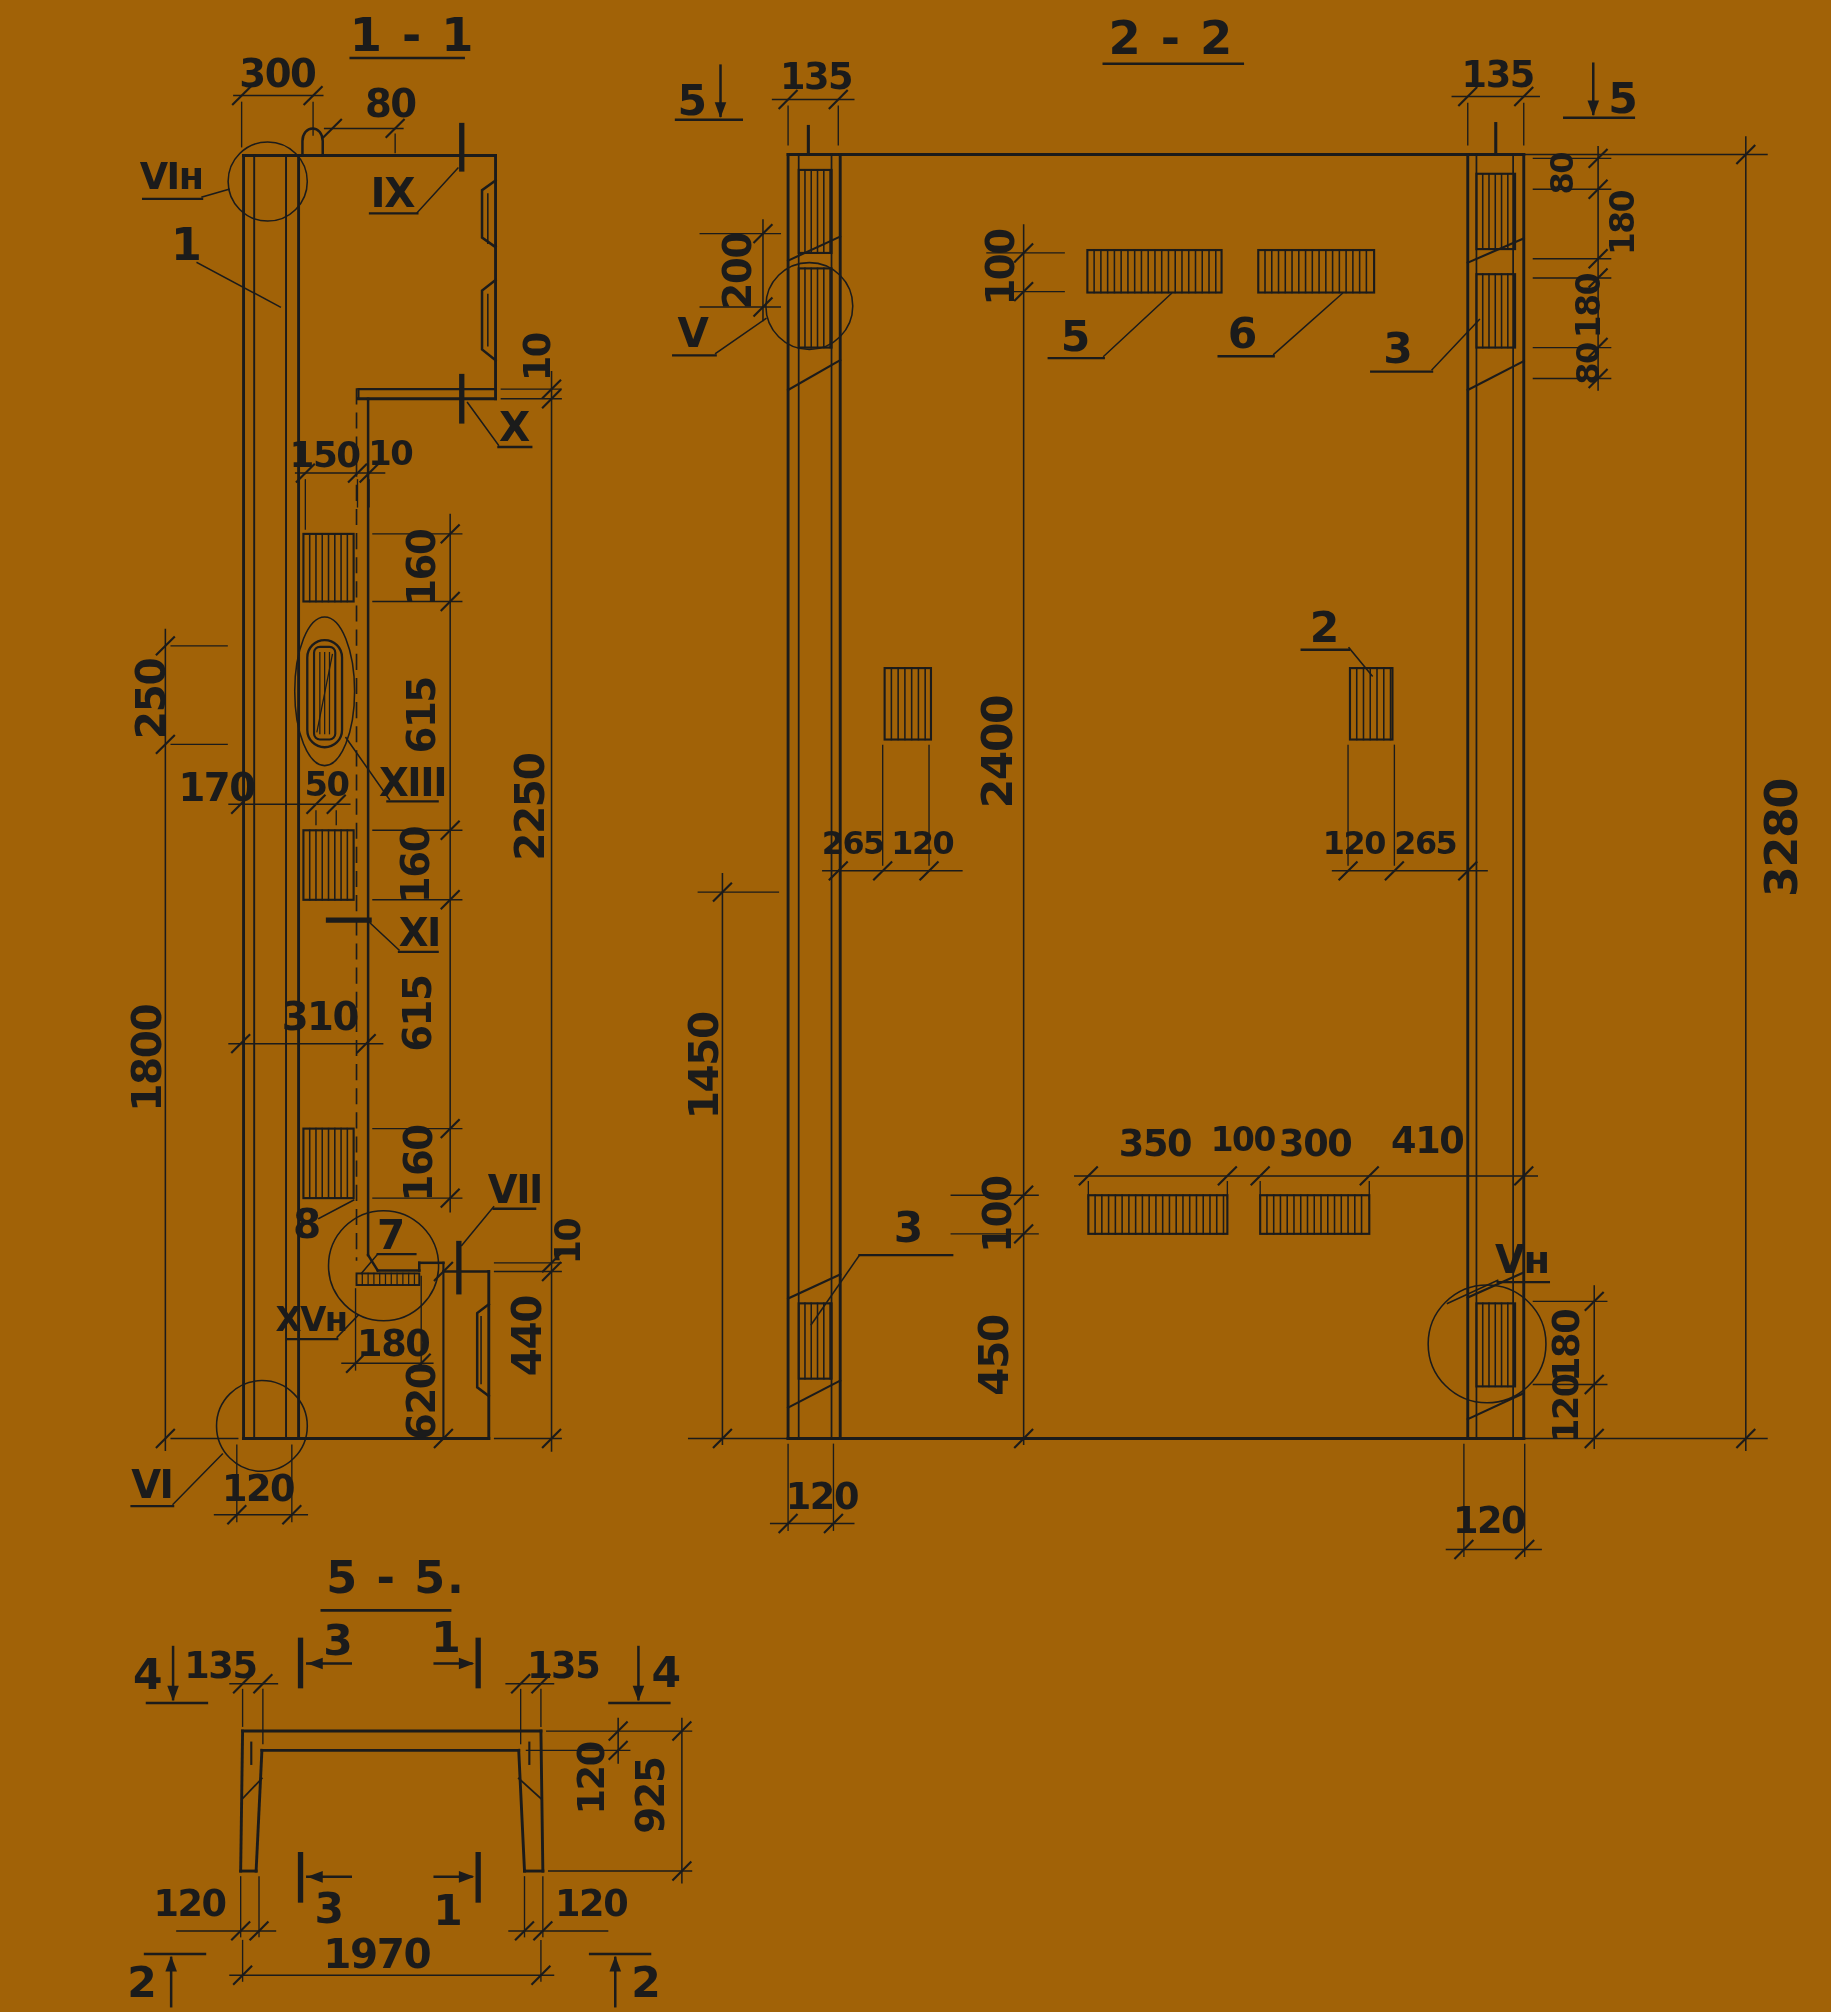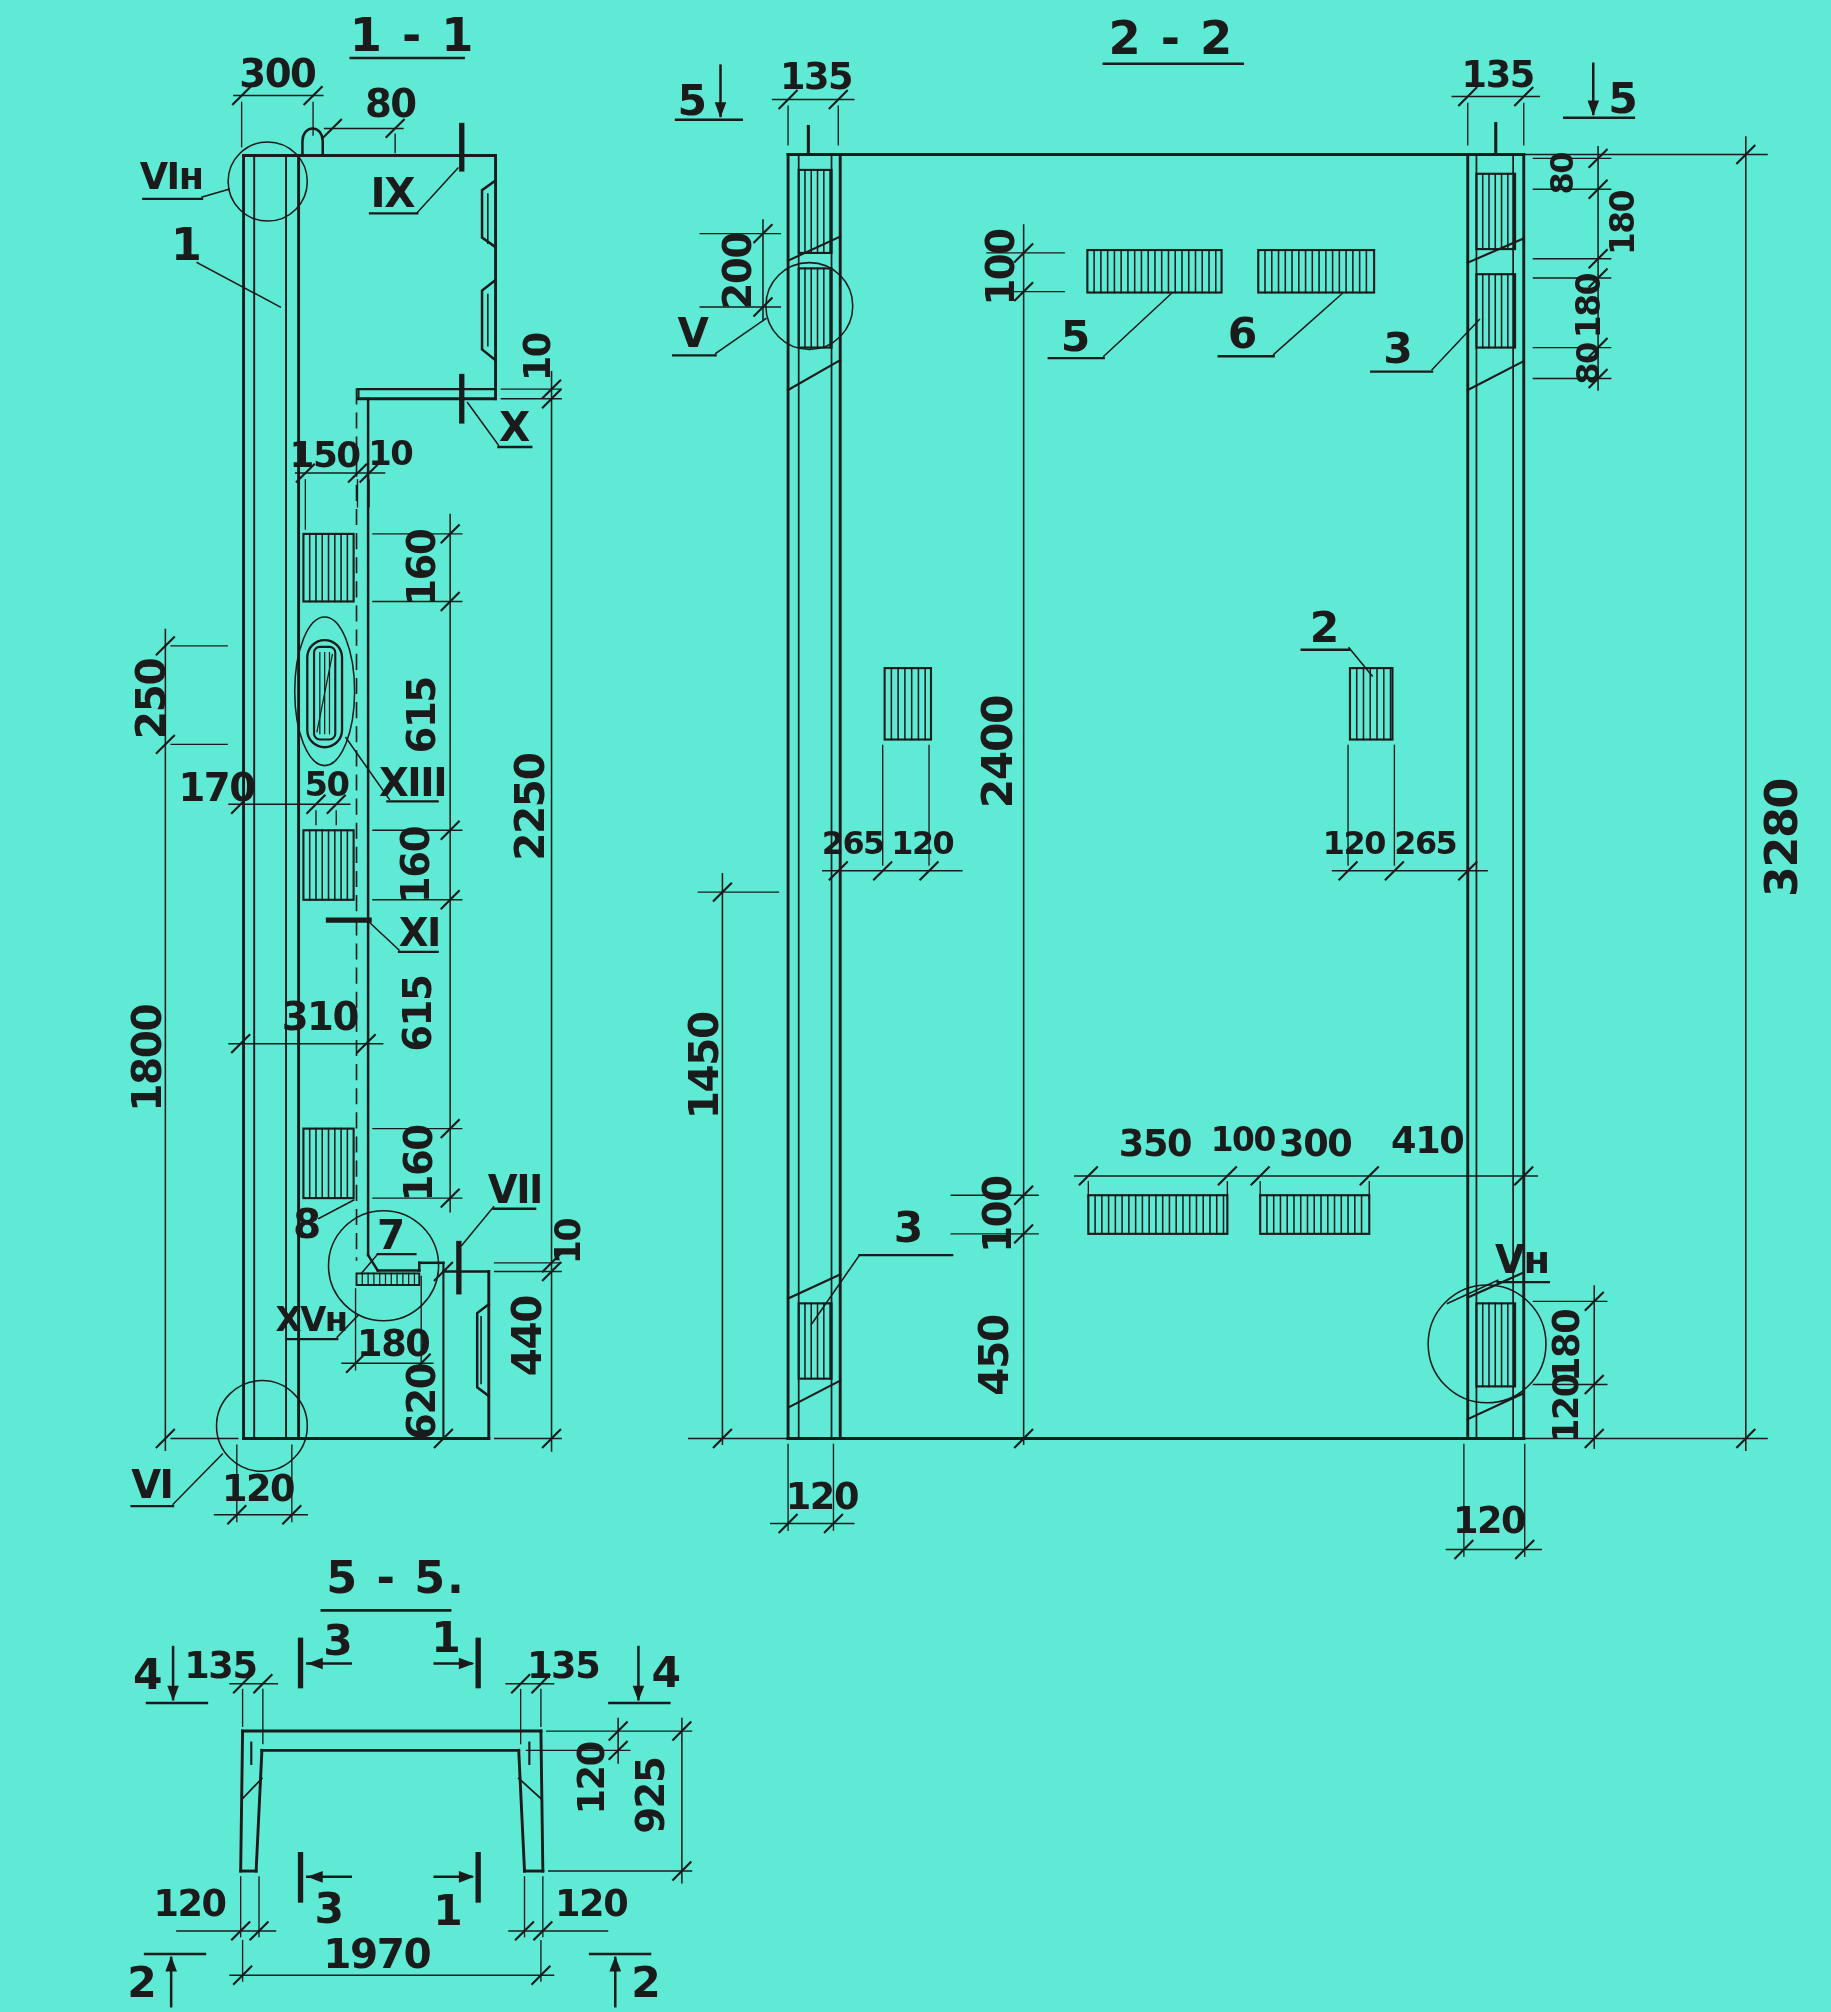--- a/index.html
+++ b/index.html
@@ -3,21 +3,21 @@
 <meta charset="utf-8">
 <style>
   html, body {
     margin: 0;
     padding: 0;
     background: #ffffff;
   }
   .sheet {
     width: 1832px;
     height: 2012px;
-    background: #5eead4;
+    background: #a16207;
     position: relative;
     overflow: hidden;
   }
   svg {
     display: block;
   }
   svg line, svg path, svg rect, svg circle, svg ellipse {
     stroke: #1b1b1b;
     stroke-linecap: square;
   }

